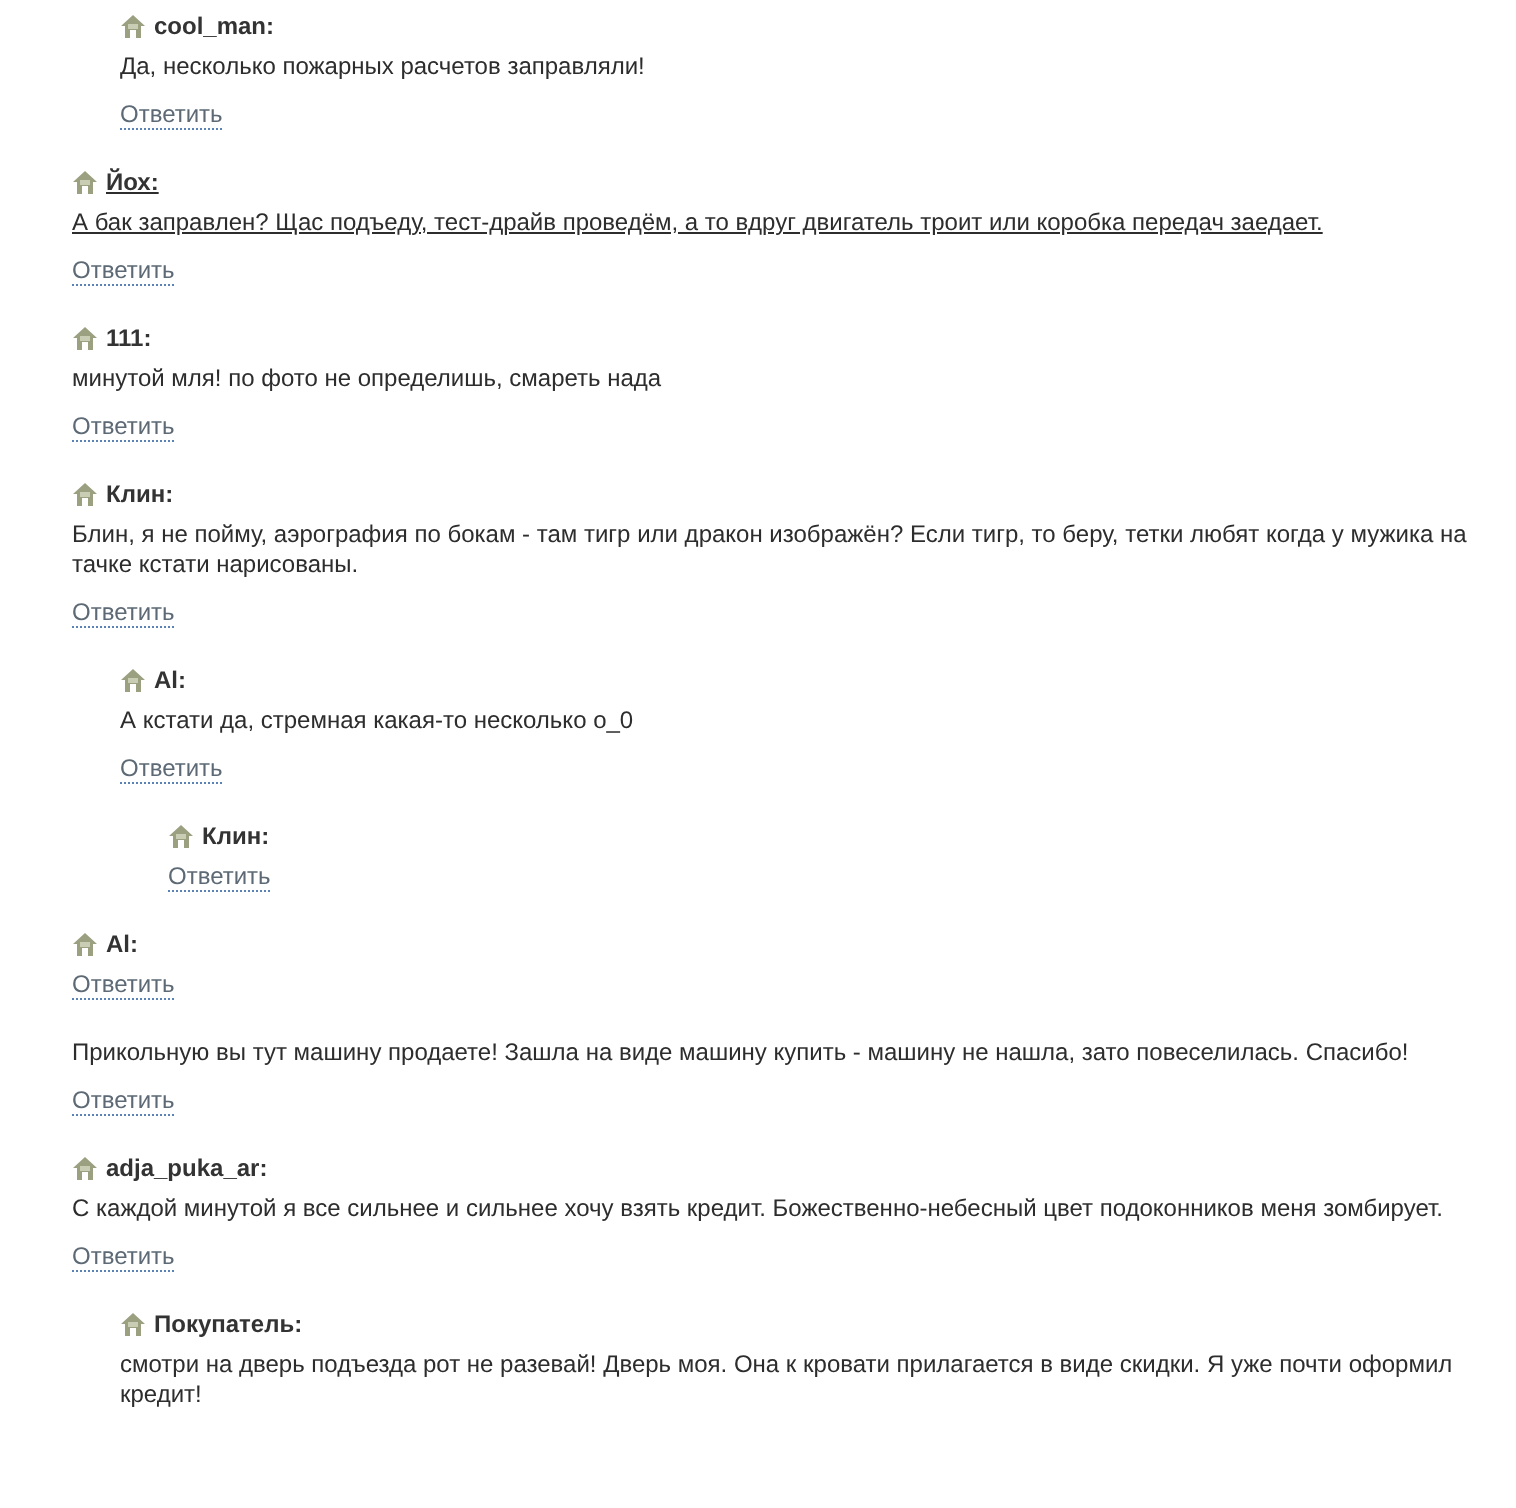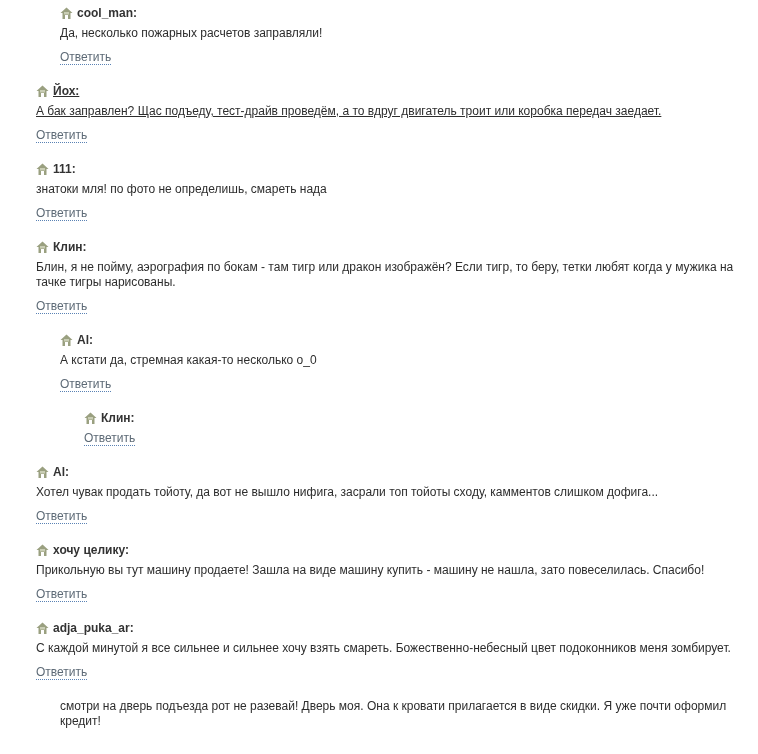--- a/index.html
+++ b/index.html
@@ -92,35 +92,35 @@
     <div class="author-row">
       <span class="home-icon">
         <svg width="13" height="13" viewBox="0 0 13 13" aria-hidden="true">
           <polygon points="6.5,0.5 12.5,6 10.5,6 10.5,12 2.5,12 2.5,6 0.5,6" fill="#9aa080"></polygon>
           <rect x="5" y="8" width="3" height="4" fill="#ffffff"></rect>
           <rect x="4" y="5" width="5" height="2.5" fill="#c9cdb4"></rect>
         </svg>
       </span>
       <span class="author">111:</span>
     </div>
-    <div class="comment-text">знатоки мля! по фото не определишь, смареть нада</div>
+    <div class="comment-text">минутой мля! по фото не определишь, смареть нада</div>
     <a class="reply-link">Ответить</a>
   </div>
     <div class="comment" style="margin-left: 0px;">
     <div class="author-row">
       <span class="home-icon">
         <svg width="13" height="13" viewBox="0 0 13 13" aria-hidden="true">
           <polygon points="6.5,0.5 12.5,6 10.5,6 10.5,12 2.5,12 2.5,6 0.5,6" fill="#9aa080"></polygon>
           <rect x="5" y="8" width="3" height="4" fill="#ffffff"></rect>
           <rect x="4" y="5" width="5" height="2.5" fill="#c9cdb4"></rect>
         </svg>
       </span>
       <span class="author">Клин:</span>
     </div>
-    <div class="comment-text">Блин, я не пойму, аэрография по бокам - там тигр или дракон изображён? Если тигр, то беру, тетки любят когда у мужика на тачке тигры нарисованы.</div>
+    <div class="comment-text">Блин, я не пойму, аэрография по бокам - там тигр или дракон изображён? Если тигр, то беру, тетки любят когда у мужика на тачке кстати нарисованы.</div>
     <a class="reply-link">Ответить</a>
   </div>
     <div class="comment" style="margin-left: 24px;">
     <div class="author-row">
       <span class="home-icon">
         <svg width="13" height="13" viewBox="0 0 13 13" aria-hidden="true">
           <polygon points="6.5,0.5 12.5,6 10.5,6 10.5,12 2.5,12 2.5,6 0.5,6" fill="#9aa080"></polygon>
           <rect x="5" y="8" width="3" height="4" fill="#ffffff"></rect>
           <rect x="4" y="5" width="5" height="2.5" fill="#c9cdb4"></rect>
         </svg>
@@ -147,48 +147,47 @@
     <div class="author-row">
       <span class="home-icon">
         <svg width="13" height="13" viewBox="0 0 13 13" aria-hidden="true">
           <polygon points="6.5,0.5 12.5,6 10.5,6 10.5,12 2.5,12 2.5,6 0.5,6" fill="#9aa080"></polygon>
           <rect x="5" y="8" width="3" height="4" fill="#ffffff"></rect>
           <rect x="4" y="5" width="5" height="2.5" fill="#c9cdb4"></rect>
         </svg>
       </span>
       <span class="author">Al:</span>
     </div>
-    <div class="comment-text">Хотел чувак продать тойоту, да вот не вышло нифига, засрали топ тойоты сходу, камментов слишком дофига...</div>
     <a class="reply-link">Ответить</a>
   </div>
     <div class="comment" style="margin-left: 0px;">
-    <div class="author-row">
-      <span class="home-icon">
-        <svg width="13" height="13" viewBox="0 0 13 13" aria-hidden="true">
-          <polygon points="6.5,0.5 12.5,6 10.5,6 10.5,12 2.5,12 2.5,6 0.5,6" fill="#9aa080"></polygon>
-          <rect x="5" y="8" width="3" height="4" fill="#ffffff"></rect>
-          <rect x="4" y="5" width="5" height="2.5" fill="#c9cdb4"></rect>
-        </svg>
-      </span>
-      <span class="author">хочу целику:</span>
-    </div>
     <div class="comment-text">Прикольную вы тут машину продаете! Зашла на виде машину купить - машину не нашла, зато повеселилась. Спасибо!</div>
     <a class="reply-link">Ответить</a>
   </div>
     <div class="comment" style="margin-left: 0px;">
     <div class="author-row">
       <span class="home-icon">
         <svg width="13" height="13" viewBox="0 0 13 13" aria-hidden="true">
           <polygon points="6.5,0.5 12.5,6 10.5,6 10.5,12 2.5,12 2.5,6 0.5,6" fill="#9aa080"></polygon>
           <rect x="5" y="8" width="3" height="4" fill="#ffffff"></rect>
           <rect x="4" y="5" width="5" height="2.5" fill="#c9cdb4"></rect>
         </svg>
       </span>
       <span class="author">adja_puka_ar:</span>
     </div>
-    <div class="comment-text">С каждой минутой я все сильнее и сильнее хочу взять смареть. Божественно-небесный цвет подоконников меня зомбирует.</div>
+    <div class="comment-text">С каждой минутой я все сильнее и сильнее хочу взять кредит. Божественно-небесный цвет подоконников меня зомбирует.</div>
     <a class="reply-link">Ответить</a>
   </div>
     <div class="comment" style="margin-left: 24px;">
+    <div class="author-row">
+      <span class="home-icon">
+        <svg width="13" height="13" viewBox="0 0 13 13" aria-hidden="true">
+          <polygon points="6.5,0.5 12.5,6 10.5,6 10.5,12 2.5,12 2.5,6 0.5,6" fill="#9aa080"></polygon>
+          <rect x="5" y="8" width="3" height="4" fill="#ffffff"></rect>
+          <rect x="4" y="5" width="5" height="2.5" fill="#c9cdb4"></rect>
+        </svg>
+      </span>
+      <span class="author">Покупатель:</span>
+    </div>
     <div class="comment-text">смотри на дверь подъезда рот не разевай! Дверь моя. Она к кровати прилагается в виде скидки. Я уже почти оформил кредит!</div>
 
   </div>
   </div>
 
 </body></html>

